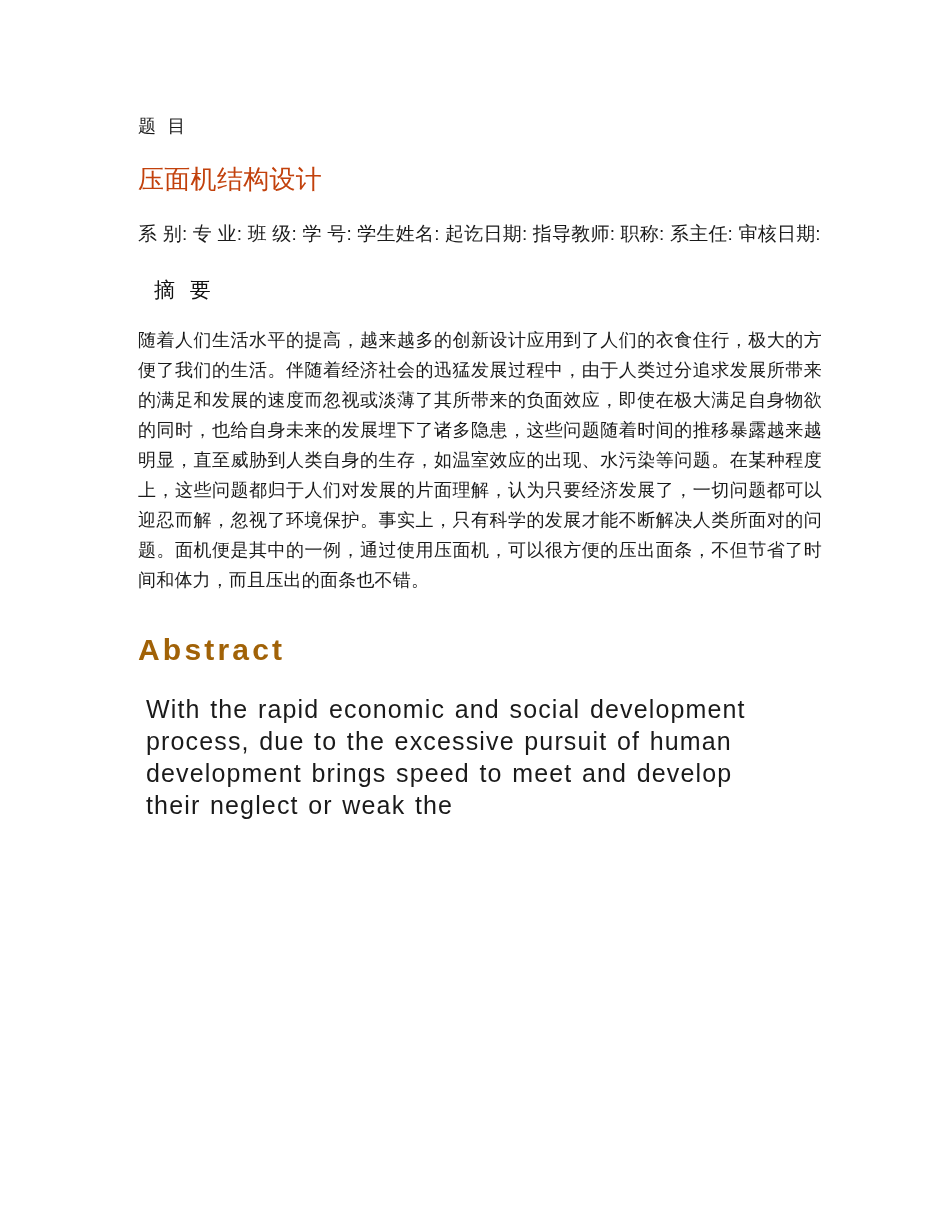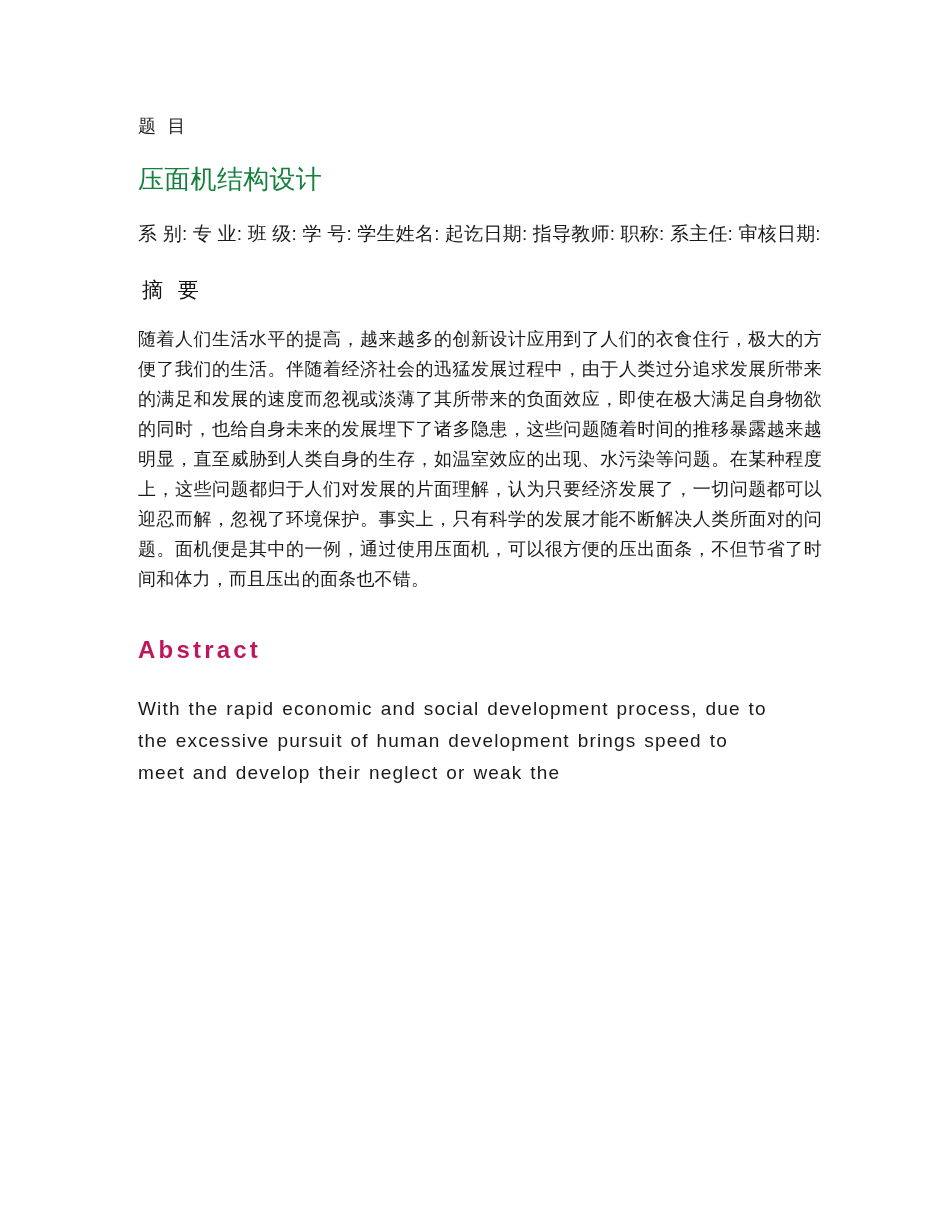--- a/index.html
+++ b/index.html
@@ -40,21 +40,21 @@
     margin: 0 0 22px 0;
     white-space: pre;
   }
 
   
   .doc-title {
     font-size: 26px;
     line-height: 34px;
     font-weight: 400;
     letter-spacing: 0.3px;
-    color: #15803d;
+    color: #c2410c;
     margin: 14px 0 22px 0;
   }
 
   
   .doc-meta {
     font-size: 19px;
     line-height: 31px;
     letter-spacing: 0.2px;
     color: #1a1a1a;
     margin: 9px 0 26px 0;
@@ -63,66 +63,65 @@
     word-break: break-all;
   }
 
   
   .section-heading-cn {
     font-size: 21px;
     line-height: 30px;
     font-weight: 400;
     letter-spacing: 1px;
     color: #111111;
-    margin: 0 0 20px 4px;
+    margin: 0 0 20px 16px;
     white-space: pre;
   }
 
   
   .body-cn {
     font-size: 18px;
     line-height: 30px;
     letter-spacing: 0.2px;
     color: #1a1a1a;
     margin: 0 0 18px 0;
     text-align: justify;
     text-justify: inter-character;
     word-break: break-all;
     text-indent: 0;
-    font-family: Liberation Mono, monospace;
   }
   .body-cn:last-of-type { margin-bottom: 0; }
 
   
   .keywords {
     font-size: 18px;
     line-height: 30px;
     letter-spacing: 0.2px;
     color: #1a1a1a;
     margin: 12px 0 0 0;
   }
 
   
   .section-heading-en {
-    font-size: 24px;
+    font-size: 30px;
     line-height: 42px;
     font-weight: 700;
     letter-spacing: 3.2px;
-    color: #be185d;
+    color: #a16207;
     margin: 34px 0 22px 0;
   }
 
   
   .body-en {
-    font-size: 19px;
+    font-size: 25px;
     line-height: 32px;
     letter-spacing: 1.15px;
     word-spacing: 1.5px;
     color: #1a1a1a;
-    margin: 0;
+    margin: 8px;
     width: 640px;
   }
 </style>
 </head>
 <body>
 
 <div class="page">
   <div class="content">
 
     <div class="doc-label">题  目</div>

